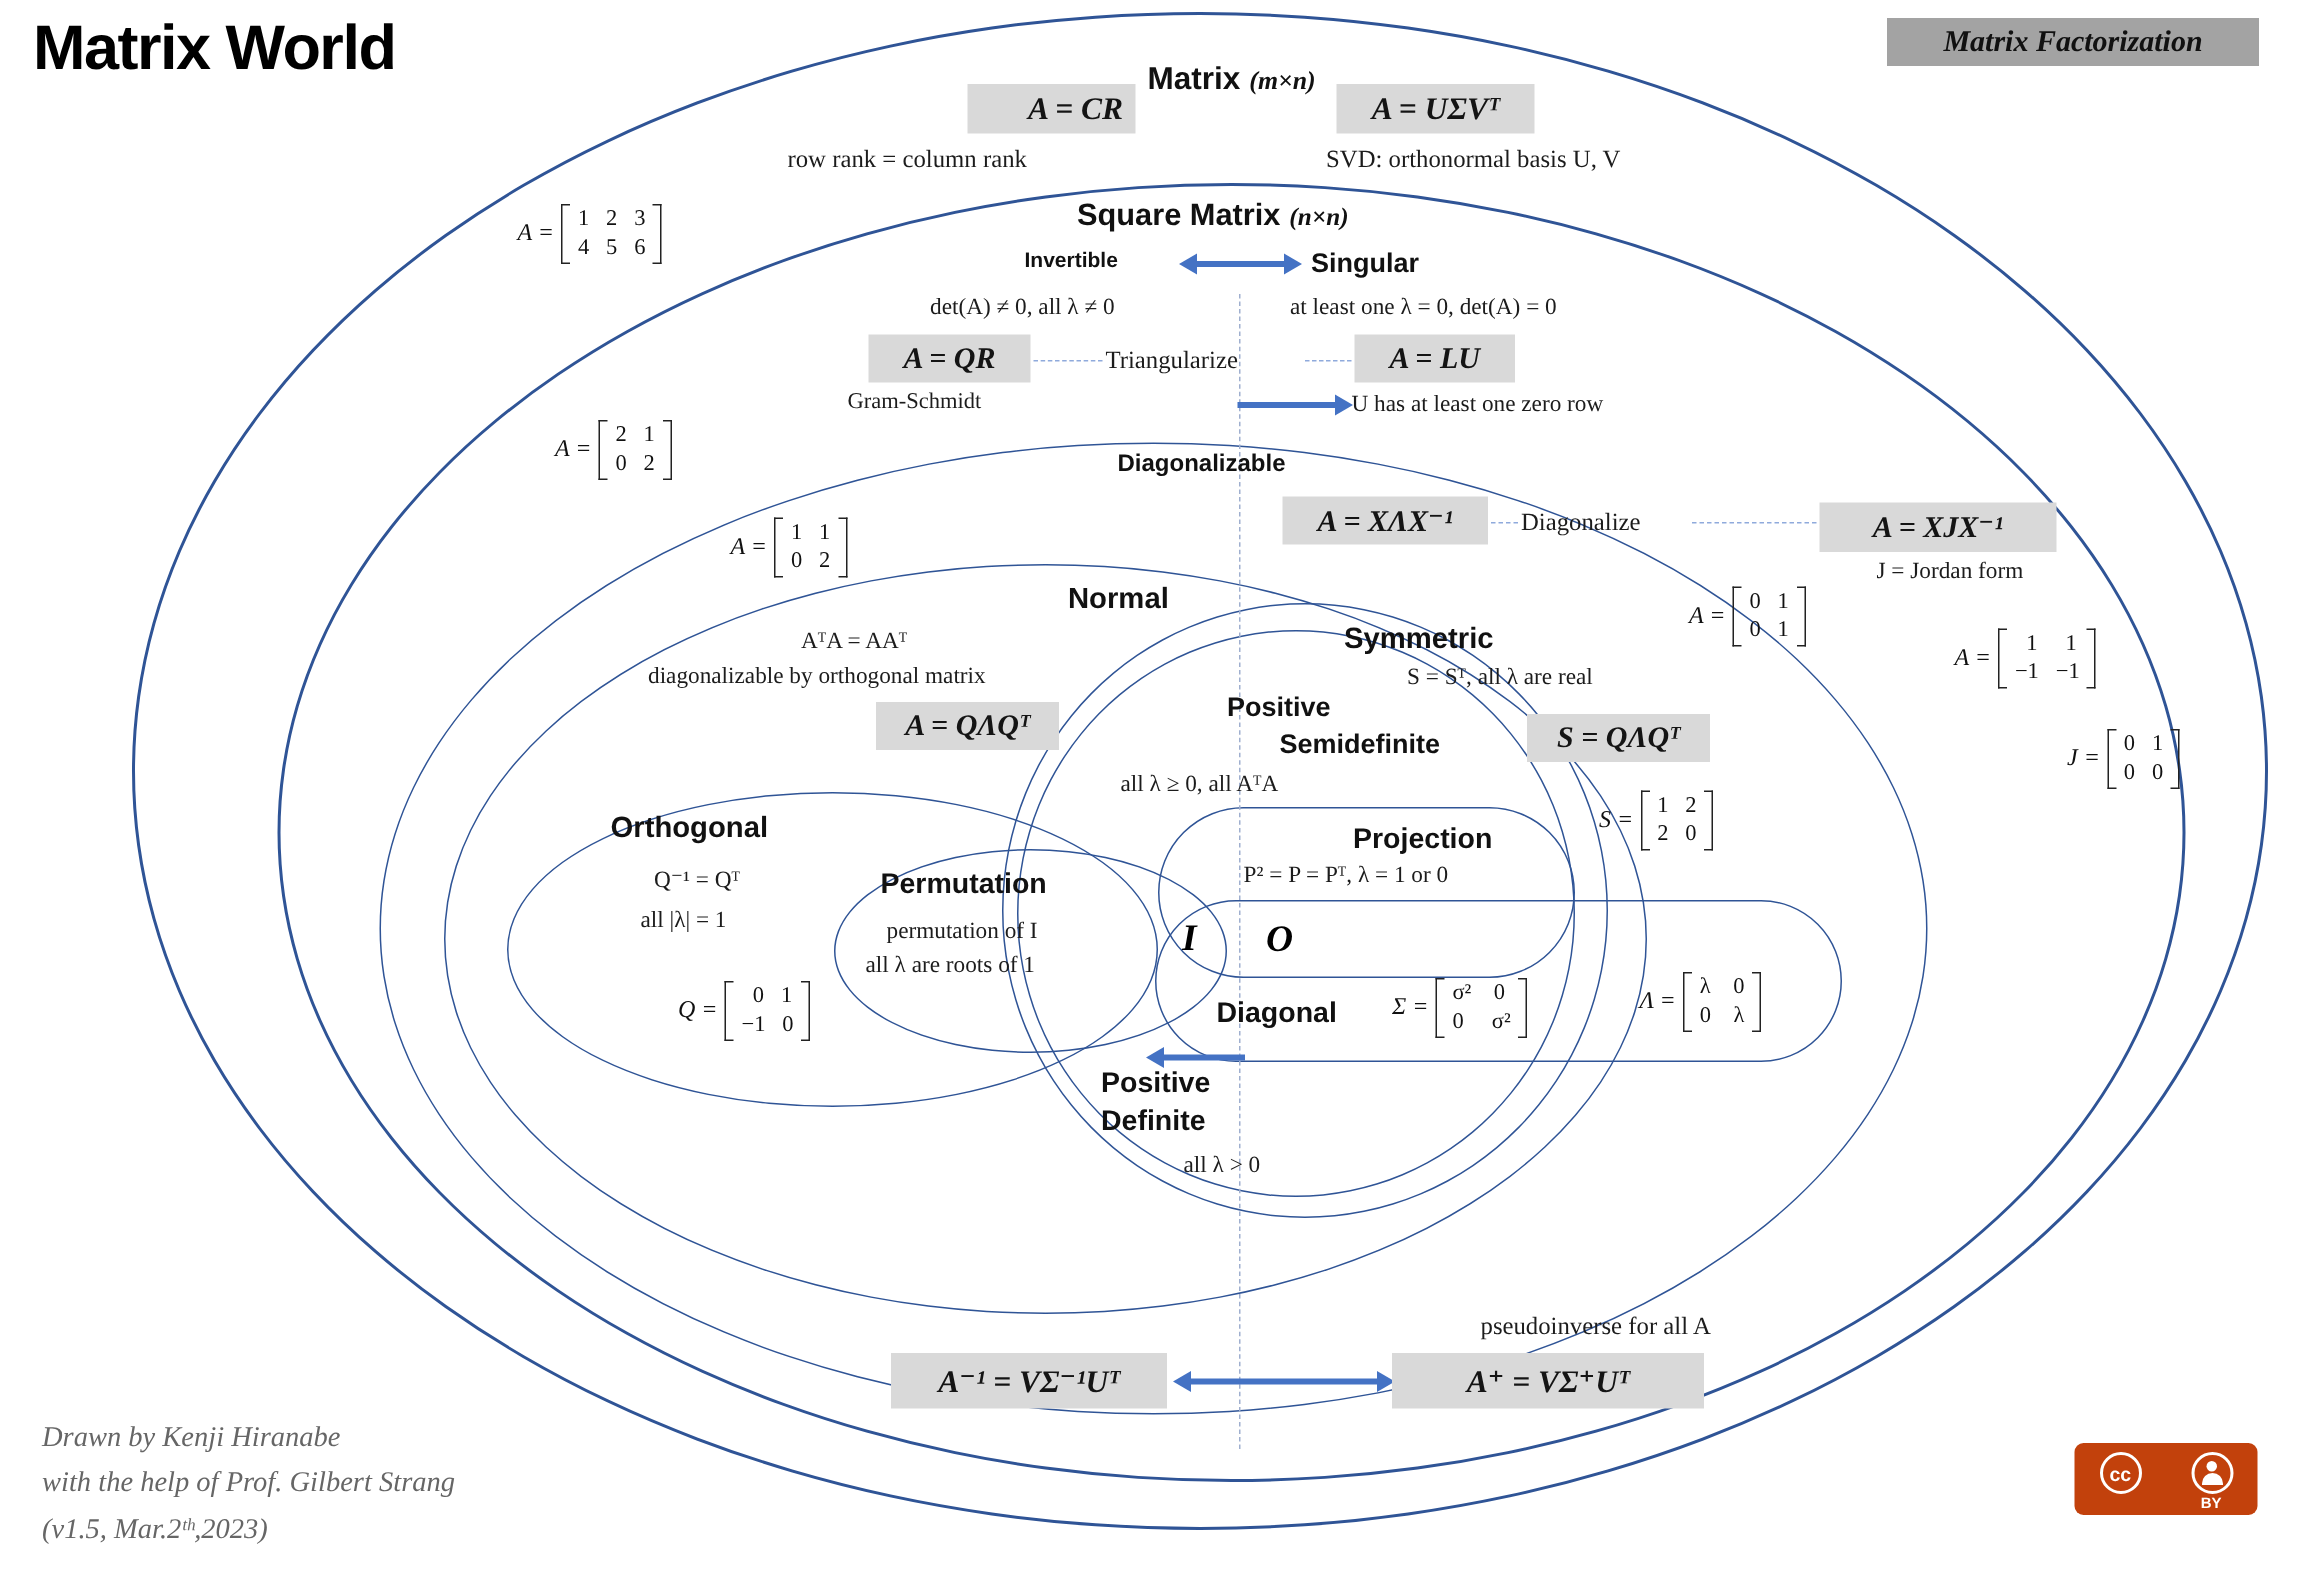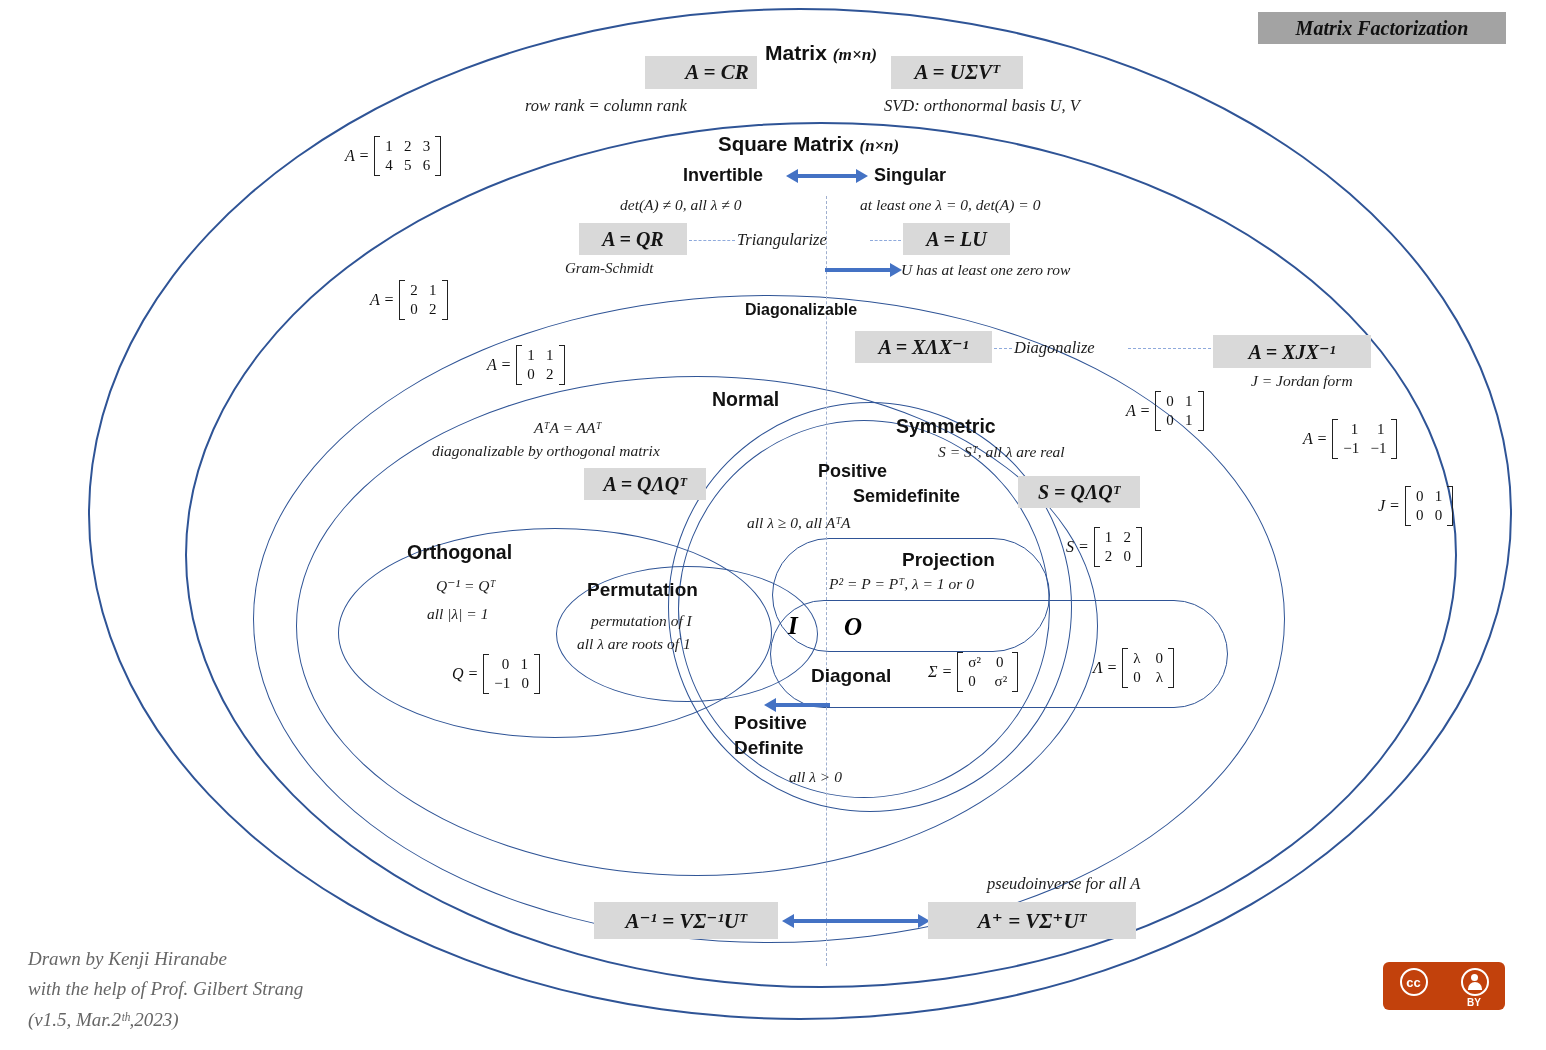--- a/index.html
+++ b/index.html
@@ -7,21 +7,21 @@
   body { position:relative; overflow:hidden; font-family:"Liberation Sans", sans-serif; color:#1a1a1a; }
   .canvas { position:absolute; left:0; top:0; width:1546px; height:1050px; }
 
   
   .ellipse { position:absolute; border:2px solid #2f5496; border-radius:50%; }
   .thin { border-width:1.6px; }
   .stadium { position:absolute; border:1.6px solid #2f5496; }
 
   
   .lbl { position:absolute; font-family:"Liberation Sans", sans-serif; font-weight:bold; white-space:nowrap; color:#111; }
-  .ser { position:absolute; font-family:"Liberation Serif","DejaVu Serif", serif; font-style:italic; white-space:nowrap; color:#1c1c1c; }
+  .ser { position:absolute; font-family:"Liberation Serif","DejaVu Serif", serif; white-space:nowrap; color:#1c1c1c; }
   .dims { font-family:"Liberation Serif","DejaVu Serif", serif; font-style:italic; font-weight:600; font-size:0.82em; margin-left:6px; }
   .fbox { position:absolute; background:#d9d9d9; font-family:"Liberation Serif","DejaVu Serif", serif; font-style:italic; font-weight:600; display:flex; align-items:center; justify-content:center; white-space:nowrap; color:#141414; }
 
   
   .dashv { position:absolute; width:0; border-left:1.5px dashed #9fafcf; }
   .dashh { position:absolute; height:0; border-top:1.5px dashed #8faadc; }
 
   
   .arr { position:absolute; height:4px; background:#4472c4; }
   .arr.both::before, .arr.left::before { content:""; position:absolute; left:-11px; top:-5.5px; border-right:12px solid #4472c4; border-top:7.5px solid transparent; border-bottom:7.5px solid transparent; }
@@ -73,20 +73,21 @@
   <div class="dashh" style="left:689px;top:240px;width:46px;"></div>
   <div class="dashh" style="left:870px;top:240px;width:31px;"></div>
   <div class="dashh" style="left:994px;top:348px;width:18px;"></div>
   <div class="dashh" style="left:1128px;top:348px;width:83px;"></div>
 
   <div class="arr both" style="left:797px;top:174px;width:60px;"></div>
   <div class="arr right" style="left:825px;top:268px;width:66px;"></div>
   <div class="arr left" style="left:775px;top:703px;width:55px;"></div>
   <div class="arr both" style="left:793px;top:919px;width:126px;"></div>
 
+  <div class="page-title">Matrix World</div>
   <div class="corner-badge">Matrix Factorization</div>
 
   <div class="lbl" style="left:765px;top:24px;font-size:21px;margin-top:17px;">
     <span>Matrix</span><span class="dims">(m×n)</span>
   </div>
   <div class="fbox" style="left:645px;top:56px;width:112px;height:33px;font-size:21px;padding-left:32px;">A = CR</div>
   <div class="fbox" style="left:891px;top:56px;width:132px;height:33px;font-size:21px;">A = UΣVᵀ</div>
   <div class="ser" style="left:525px;top:96px;font-size:16.5px;">row rank = column rank</div>
   <div class="ser" style="left:884px;top:96px;font-size:16.5px;">SVD:  orthonormal basis U, V</div>
 
@@ -96,21 +97,21 @@
     <span class="rows">
         <span>1   2   3</span>
         <span>4   5   6</span>
       </span>
     <span class="br"></span>
   </div>
 
   <div class="lbl" style="left:718px;top:132px;font-size:20.5px;">
     <span>Square Matrix</span><span class="dims">(n×n)</span>
   </div>
-  <div class="lbl" style="left:683px;top:165px;font-size:18px;">Invertible</div>
+  <div class="lbl" style="left:683px;top:165px;font-size:14px;">Invertible</div>
   <div class="lbl" style="left:874px;top:165px;font-size:18px;">Singular</div>
   <div class="ser" style="left:620px;top:196px;font-size:15.5px;">det(A) ≠ 0, all λ ≠ 0</div>
   <div class="ser" style="left:860px;top:196px;font-size:15.5px;">at least one λ = 0, det(A)  =  0</div>
 
   <div class="fbox" style="left:579px;top:223px;width:108px;height:32px;font-size:20px;">A = QR</div>
   <div class="ser" style="left:737px;top:230px;font-size:16.5px;">Triangularize</div>
   <div class="fbox" style="left:903px;top:223px;width:107px;height:32px;font-size:20px;">A = LU</div>
   <div class="ser" style="left:565px;top:260px;font-size:15px;">Gram-Schmidt</div>
   <div class="ser" style="left:901px;top:261px;font-size:15.5px;">U has at least one  zero row</div>
 

